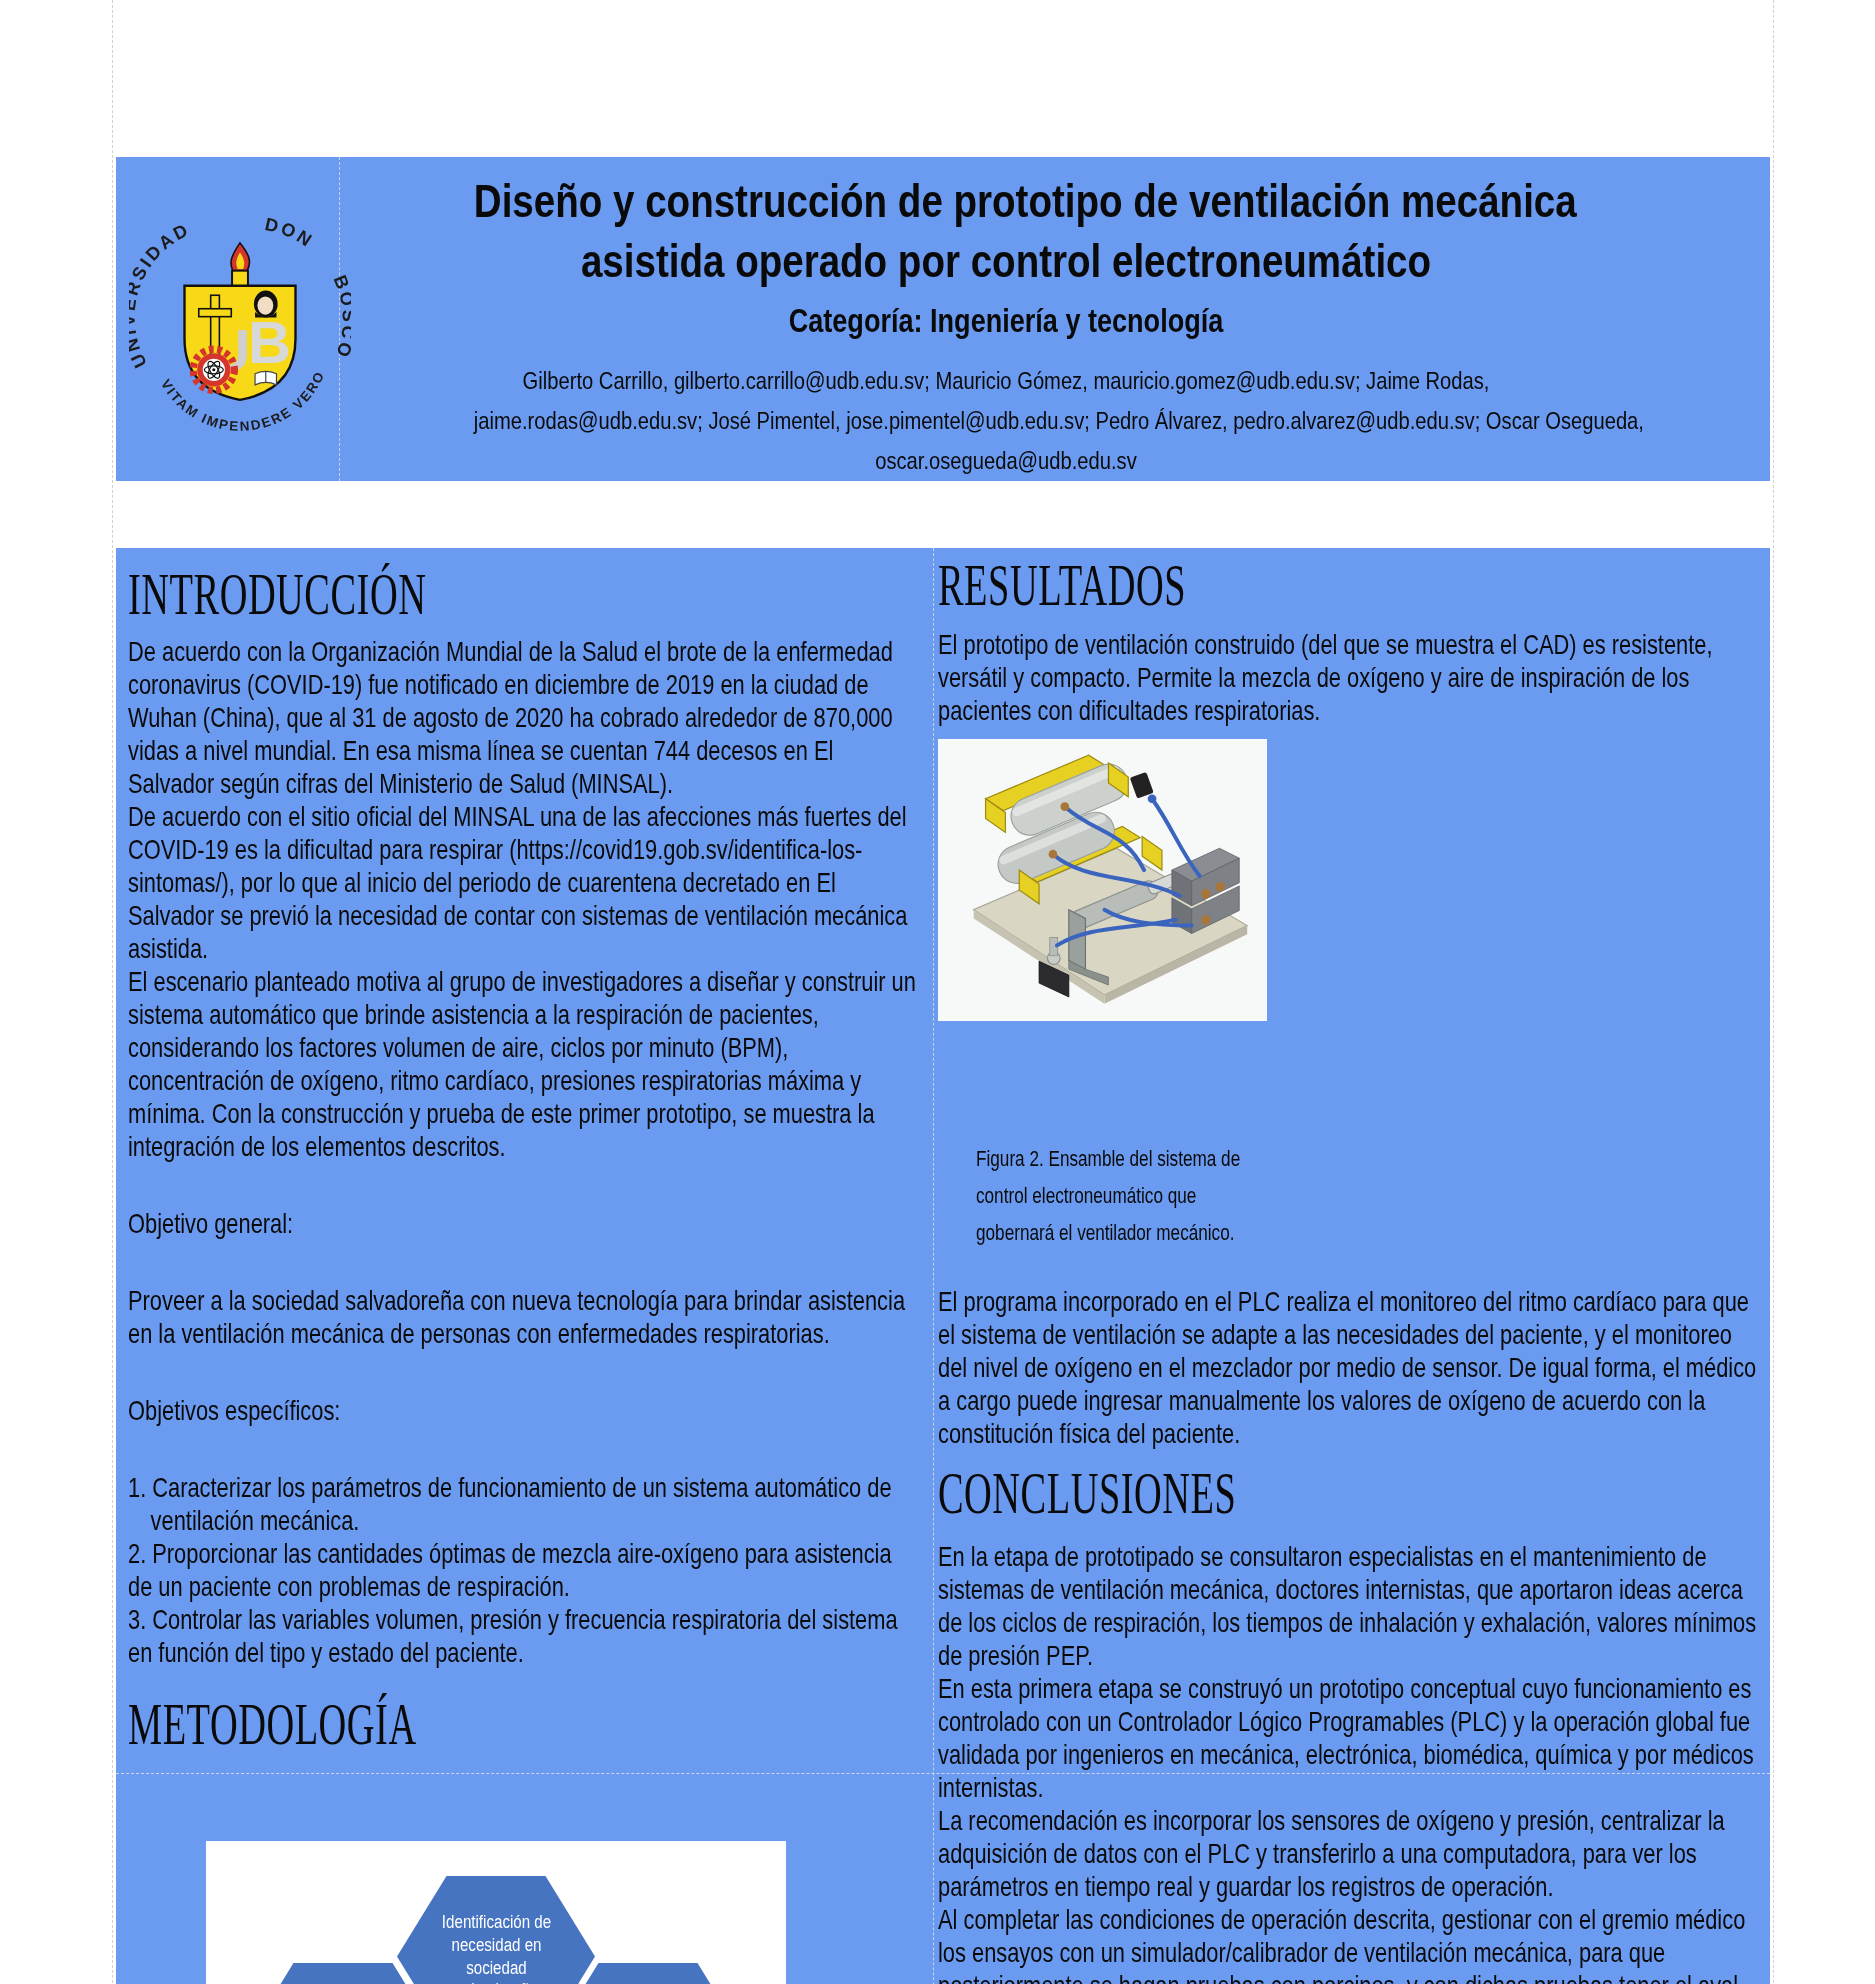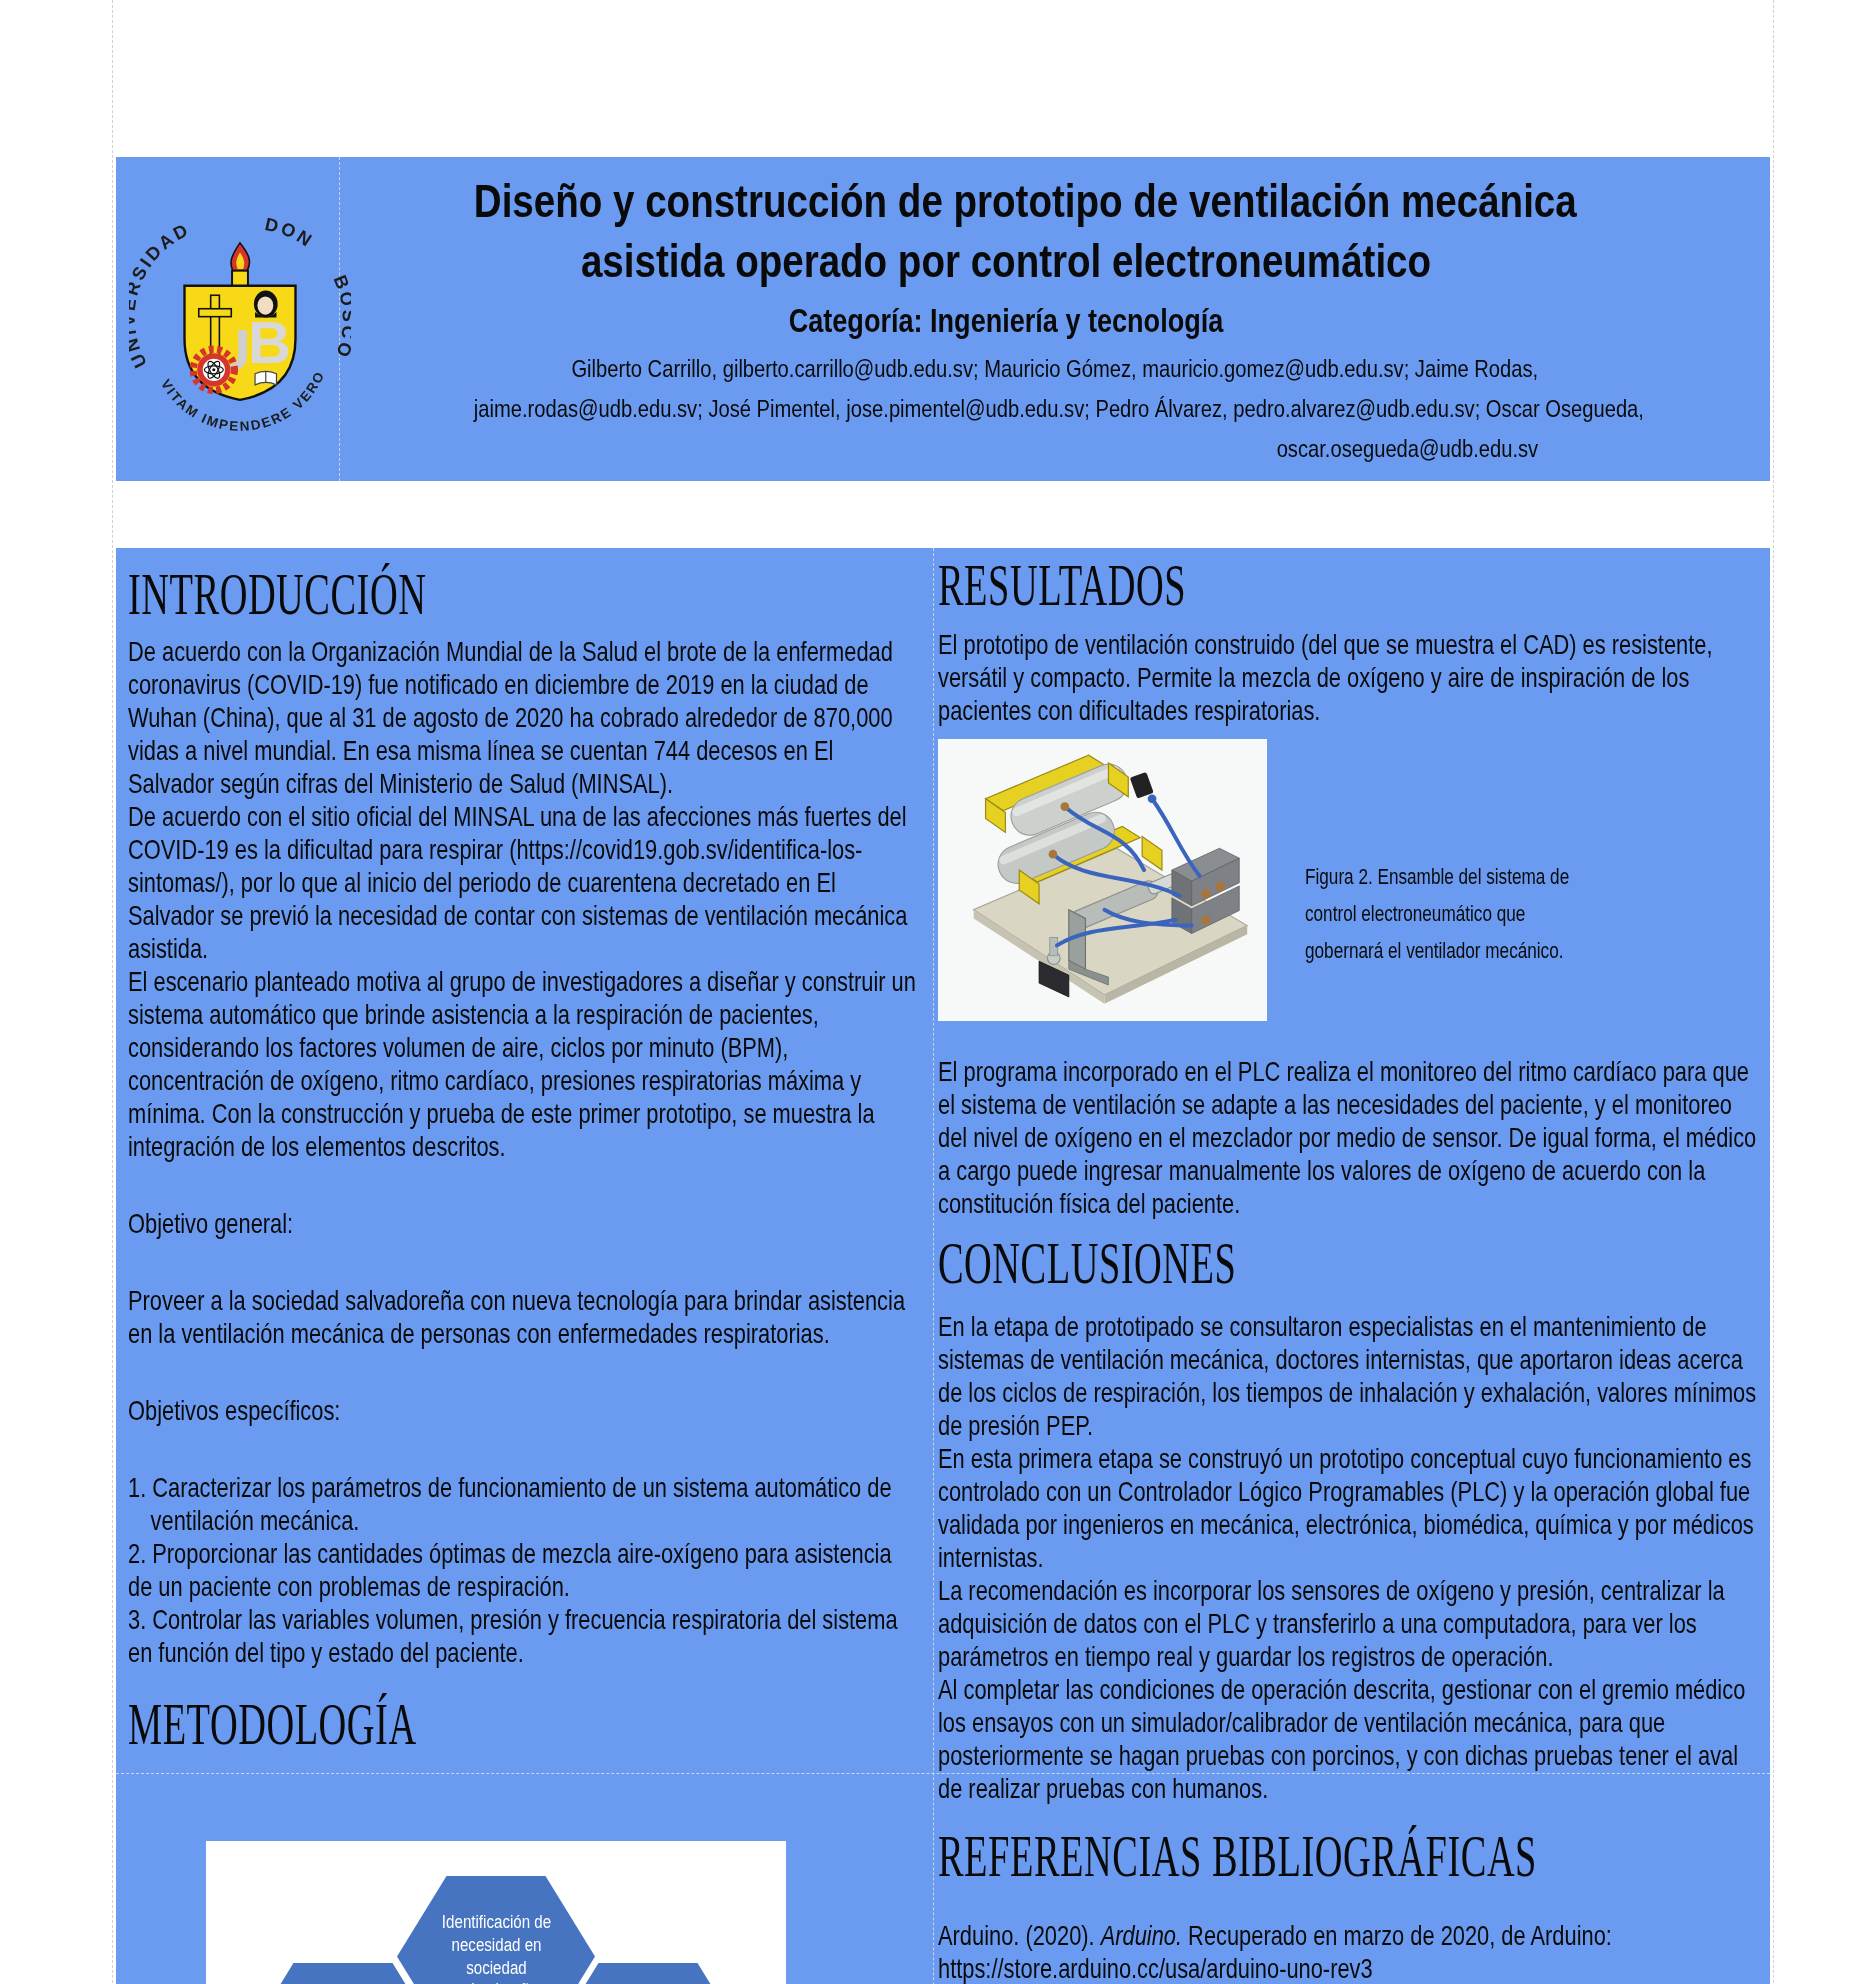--- a/index.html
+++ b/index.html
@@ -13,40 +13,40 @@
   .guide-v{position:absolute;width:0;border-left:1.2px dashed #d8dde8;opacity:.85;}
   .guide-v.gray{border-left-color:#c9c9c9;}
   .guide-h{position:absolute;height:0;border-top:1.2px dashed #e3e8f2;opacity:.8;}
 
   
   #header-text{position:absolute;left:357px;top:171px;width:1298px;text-align:center;}
   .t-line{white-space:nowrap;transform:scaleX(.82);transform-origin:center top;}
   .title-line{font-size:47px;font-weight:bold;line-height:60px;}
   .category-line{font-size:33px;font-weight:bold;line-height:48px;margin-top:5.6px;}
   .author-line{font-size:24.6px;line-height:40px;}
-  #authors{margin-top:4px;text-align:right;}
+  #authors{margin-top:16px;}
 
   
   #col-left{position:absolute;left:128px;top:552px;width:790px;margin-top:9px;}
   #col-right{position:absolute;left:938px;top:552px;width:819px;}
 
   .h2{font-family:"Liberation Serif",serif;font-weight:400;font-size:60px;line-height:66px;
       letter-spacing:0.8px;white-space:nowrap;transform:scaleX(.64);transform-origin:0 0;width:156%;}
   .bt{font-size:28px;line-height:33px;transform:scaleX(.78);transform-origin:0 0;width:128.2%;}
   .caption{font-size:22px;line-height:37px;transform:scaleX(.78);transform-origin:0 0;width:128.2%;}
   .hang{padding-left:29px;text-indent:-29px;}
   .ref{margin-bottom:34px;overflow-wrap:anywhere;}
   .it{font-style:italic;}
 
   .mt20{margin-top:8px}.mt25{margin-top:10px}.mt35{margin-top:14px}
   .mt45{margin-top:18px}.mt55{margin-top:22px}.mt75{margin-top:30px}.mt85{margin-top:34px}
   .mt110{margin-top:44px}
 
   
-  #fig2-row{display:flex;margin-top:12px;}
+  #fig2-row{display:flex;margin-top:12px;flex-direction:column;}
   #fig2-box{width:329px;height:282px;background:#ffffff;flex:0 0 auto;}
   #fig2-caption{width:357px;margin-left:38px;margin-top:119px;flex:0 0 auto;}
 
   
   #fig1-box{position:absolute;left:206px;top:1841px;width:580px;height:580px;background:#ffffff;}
   .connector-svg{position:absolute;left:0;top:0;width:100%;height:100%;}
   .hex{position:absolute;width:198px;height:161px;background:#4674C1;
        clip-path:polygon(25% 0,75% 0,100% 50%,75% 100%,25% 100%,0 50%);
        display:flex;align-items:center;justify-content:center;text-align:center;color:#ffffff;}
   .hex-label{font-size:18px;line-height:22.6px;width:131px;transform:scaleX(.84);}

